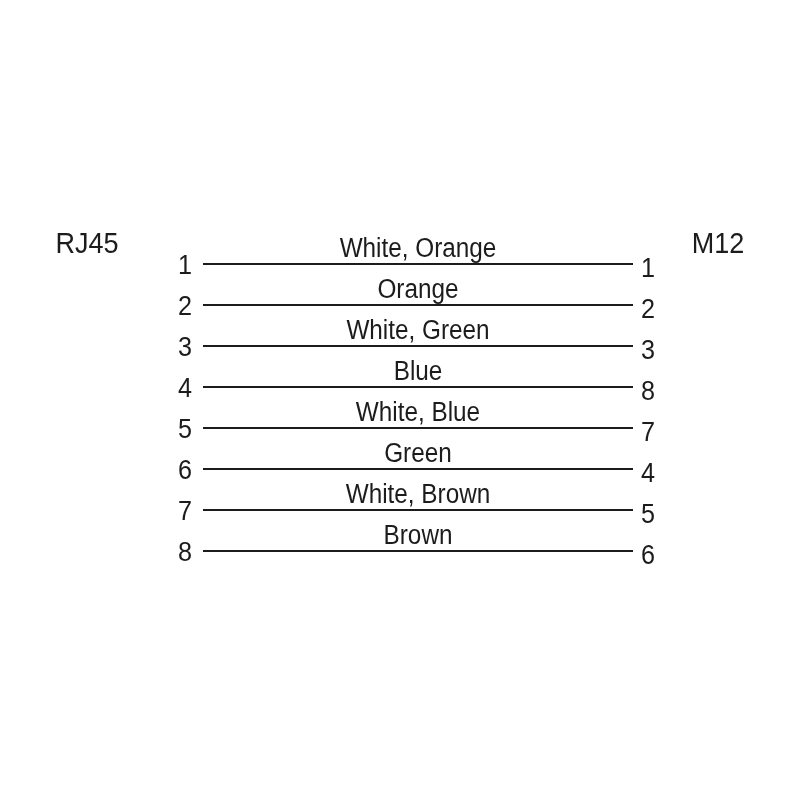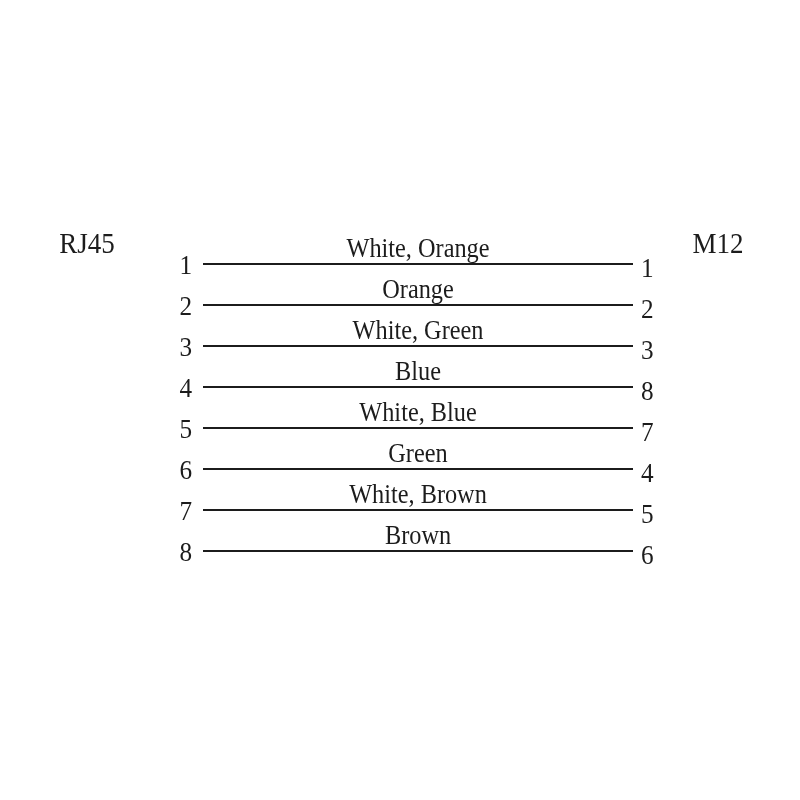--- a/index.html
+++ b/index.html
@@ -5,21 +5,21 @@
   html, body {
     margin: 0;
     padding: 0;
     background: #ffffff;
   }
   .canvas {
     position: relative;
     width: 800px;
     height: 800px;
     background: var(--bg, #ffffff);
-    font-family: Liberation Serif, serif;
+    font-family: Liberation Sans, sans-serif;
     color: var(--ink, #1c1c1c);
     overflow: hidden;
   }
   .connector-label {
     position: absolute;
     top: 228px;
     width: 94px;
     font-size: 30px;
     line-height: 30px;
     text-align: center;

